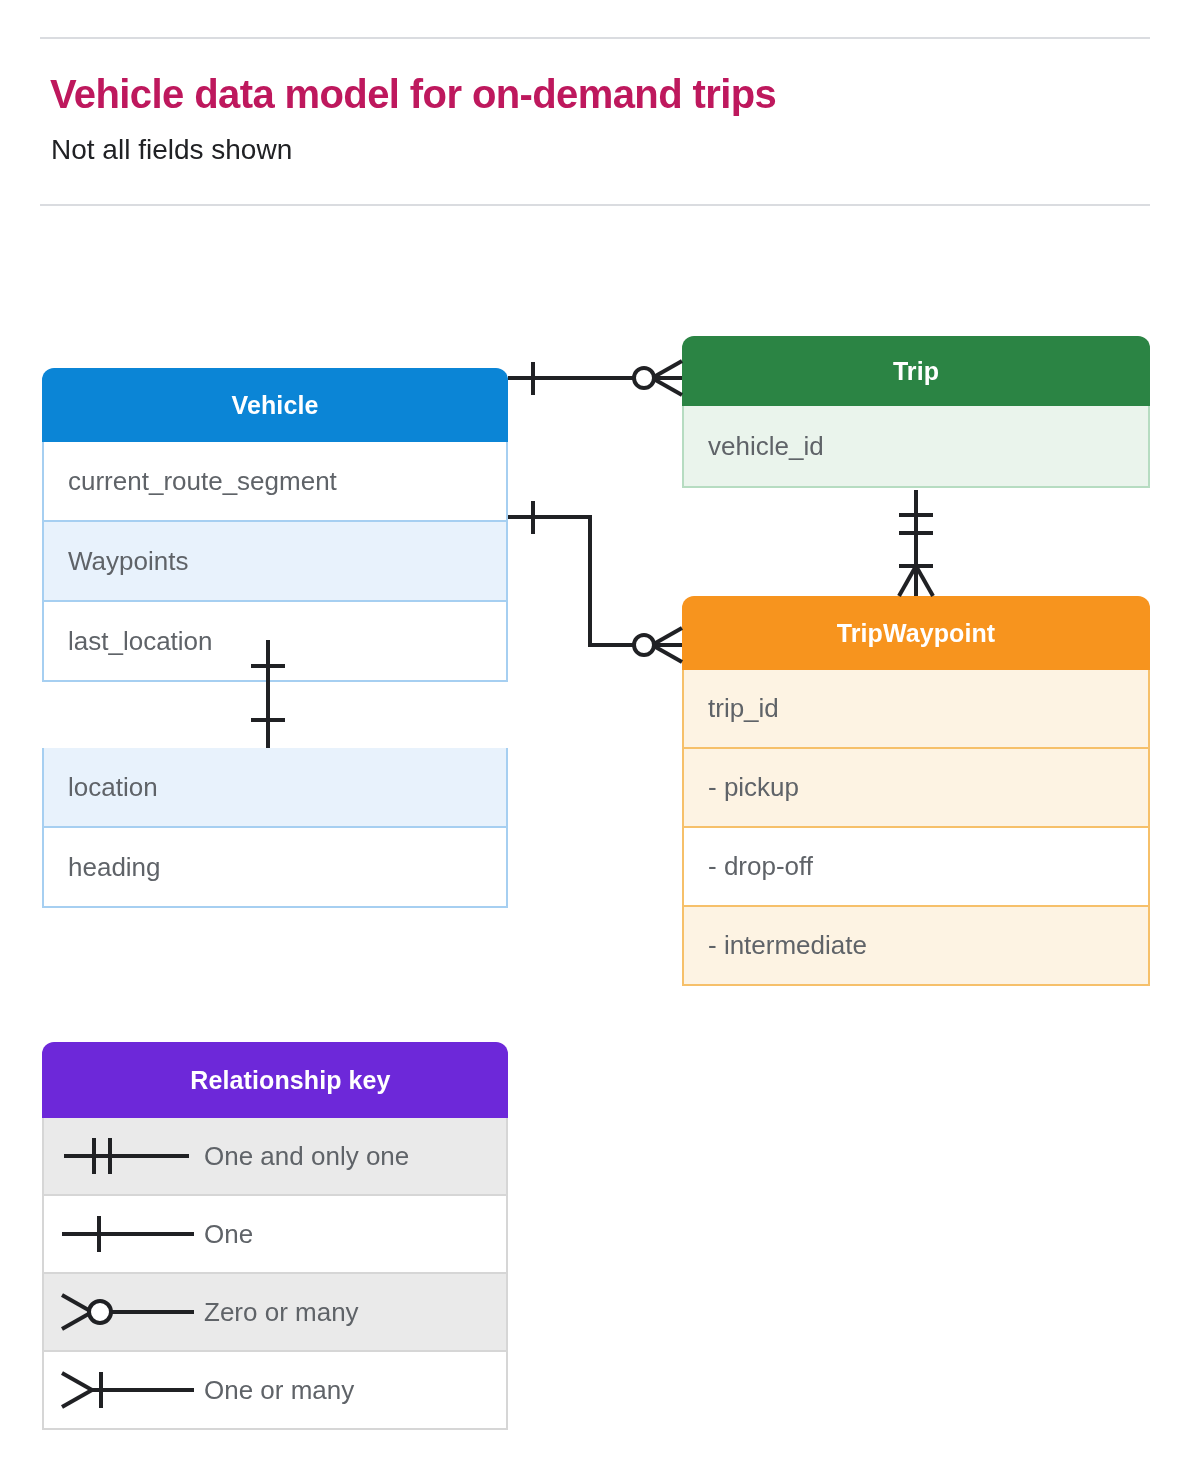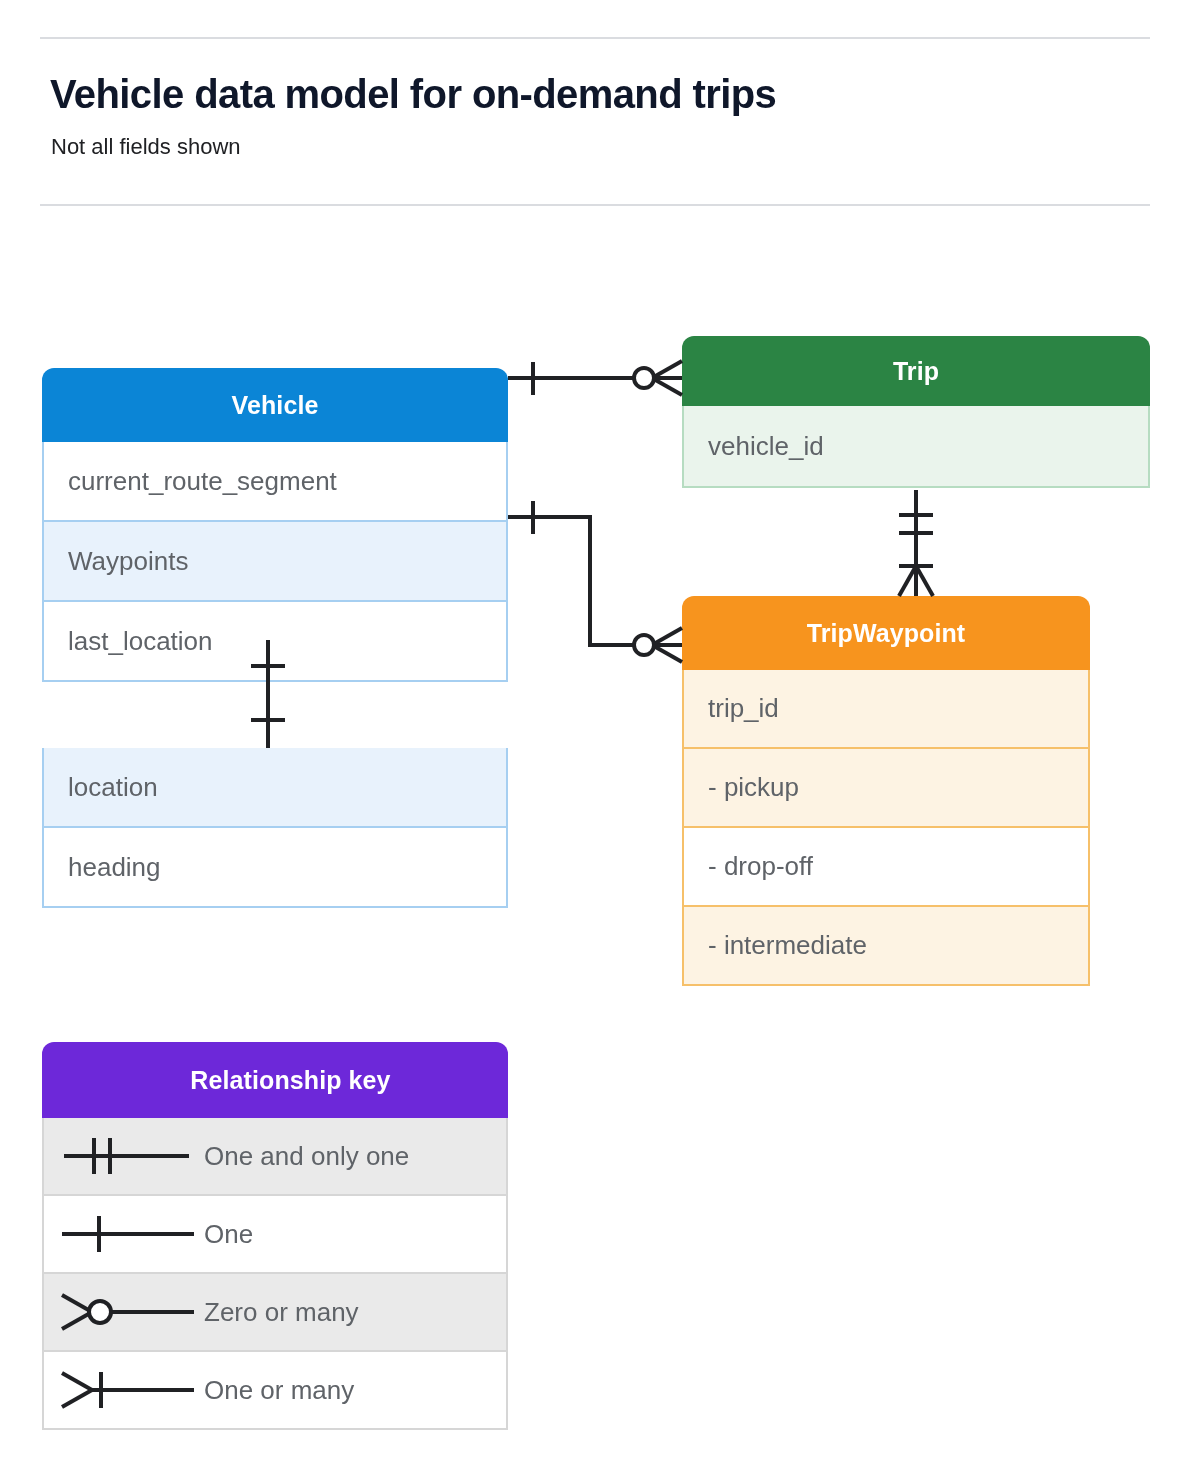--- a/index.html
+++ b/index.html
@@ -25,29 +25,29 @@
   }
   #rule-top { top: 37px; }
   #rule-bottom { top: 204px; }
 
   #page-title {
     position: absolute;
     left: 50px;
     top: 72px;
     font-size: 40px;
     font-weight: 700;
-    color: #0f172a;
+    color: #be185d;
     letter-spacing: -0.6px;
     white-space: nowrap;
   }
   #page-subtitle {
     position: absolute;
     left: 51px;
     top: 134px;
-    font-size: 22px;
+    font-size: 28px;
     font-weight: 400;
     color: #202124;
     white-space: nowrap;
   }
 
   
   .entity {
     position: absolute;
     box-sizing: border-box;
   }
@@ -102,21 +102,21 @@
   #entity-vehicle .entity-row    { height: 80px; }
 
   #entity-vehicle-location { left: 42px; top: 748px; width: 466px; }
   #entity-vehicle-location .entity-header { height: 74px; }
   #entity-vehicle-location .entity-row    { height: 80px; }
 
   #entity-trip { left: 682px; top: 336px; width: 468px; border-radius: 28px; }
   #entity-trip .entity-header { height: 70px; }
   #entity-trip .entity-row    { height: 82px; }
 
-  #entity-trip-waypoint { left: 682px; top: 596px; width: 408px; }
+  #entity-trip-waypoint { left: 682px; top: 596px; width: 468px; }
   #entity-trip-waypoint .entity-header { height: 74px; }
   #entity-trip-waypoint .entity-row    { height: 79px; }
 
   #legend-box { left: 42px; top: 1042px; width: 466px; }
   #legend-box .entity-header { height: 76px; font-size: 25px; }
   #legend-box .entity-row {
     height: 78px;
     padding-left: 0;
     align-items: center;
     font-size: 26px;

